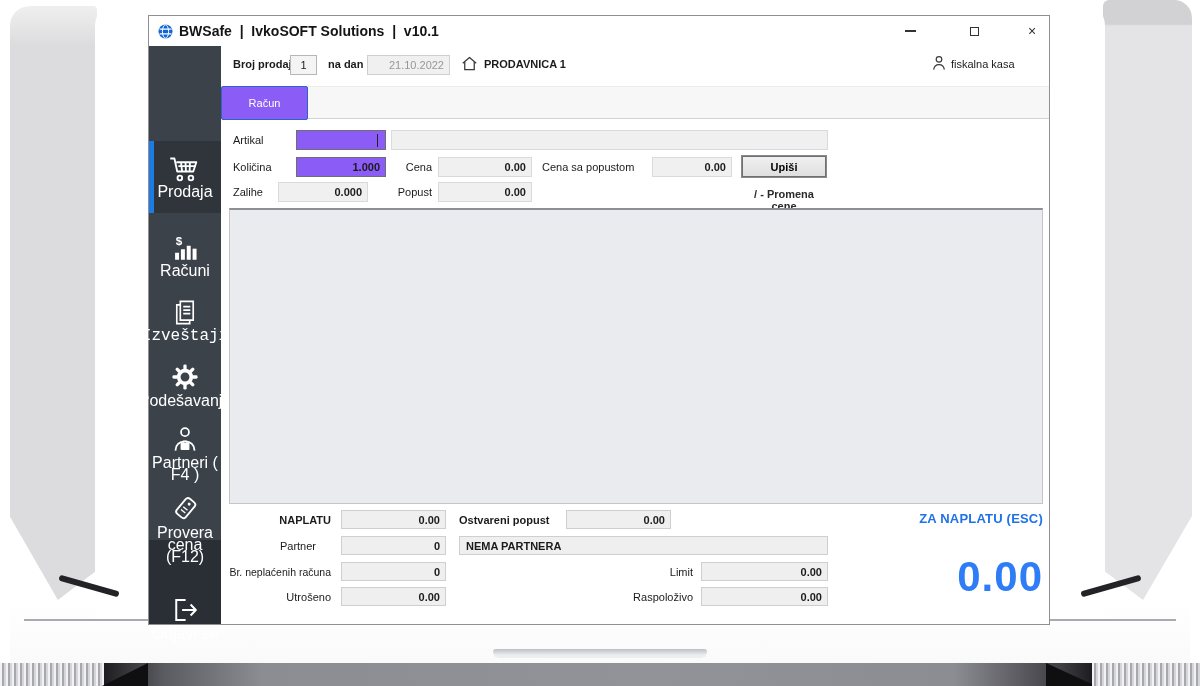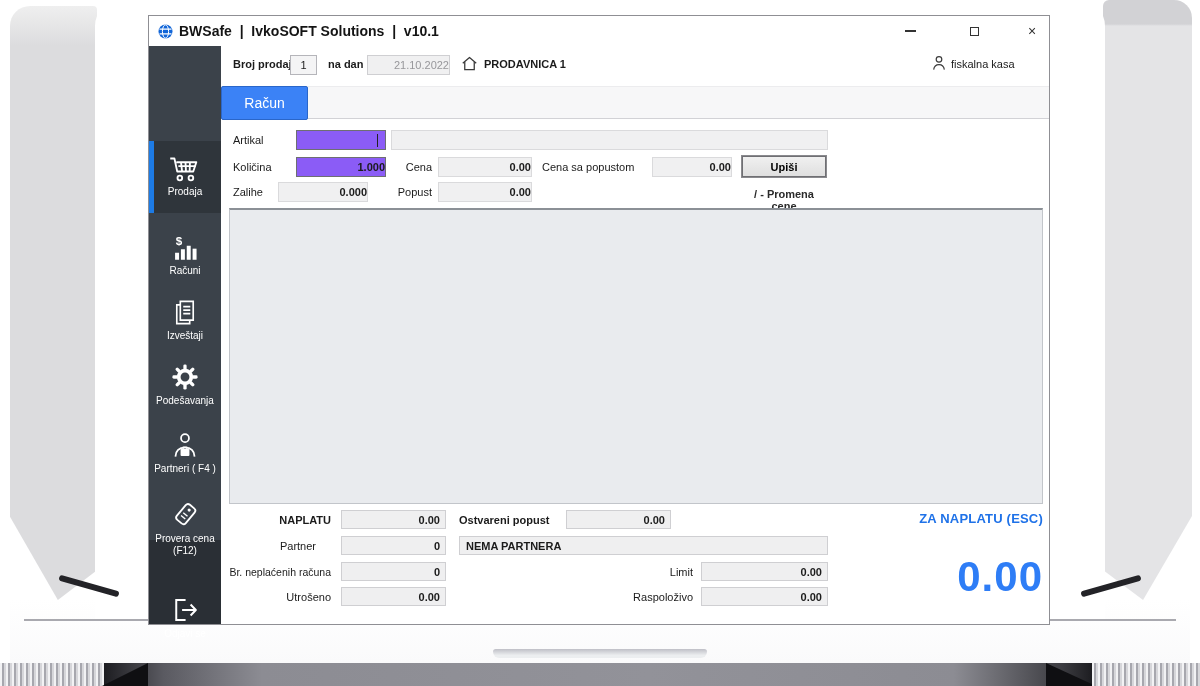--- a/index.html
+++ b/index.html
@@ -50,38 +50,38 @@
   .ctl-min-bar { width:11px; height:2px; background:#333; }
   .ctl-max-box { width:9px; height:9px; border:1px solid #333; }
   .ctl-close { font-size:14px; color:#333; line-height:1; }
 
   
   .sidebar { position:absolute; left:0; top:30px; width:72px; bottom:0; background:#3b424a; }
   .side-footer { position:absolute; left:0; right:0; top:494px; bottom:0; background:#2a2f35; }
   .side-item { position:absolute; left:0; width:72px; display:flex; flex-direction:column;
     align-items:center; justify-content:center; cursor:pointer; }
   .side-item.active { background:#2f353b; border-left:5px solid #1d7be5; padding-right:5px; }
-  .side-label { font-size:10px; color:#fff; margin-top:4px; text-align:center; line-height:12px; }
+  .side-label { font-size:16px; color:#fff; margin-top:4px; text-align:center; line-height:12px; }
 
   
   .lbl { position:absolute; font-size:11px; color:#1b1b1b; }
   .lbl.b { font-weight:700; }
   .lbl.sb { font-weight:600; }
   .box { position:absolute; height:20px; font-size:11px; display:flex; align-items:center; }
   .box.rw { background:#8b5cf6; border:1px solid #6e6e72;margin-left:18px; }
   .box.ro { background:#f0f0f1; border:1px solid #dadadc; }
   .box.frame2 { background:#f4f4f5; border:1px solid #b5b5ba; }
-  .box.num { justify-content:flex-end; font-weight:600; }
+  .box.num { justify-content:flex-end; padding-right:5px; font-weight:600; }
   .box.ctr { justify-content:center; }
 
   
   .tabstrip { position:absolute; left:72px; right:0; top:70px; height:33px;
     background:#f7f7f8; border-bottom:1px solid #d2d2d6; border-top:1px solid #ececee; }
   .tab-active { position:absolute; left:0; top:-1px; width:87px; height:34px;
-    background:#3b82f6; border:1px solid #2a66c9; color:#fff; font-size:14px;
+    background:#8b5cf6; border:1px solid #2a66c9; color:#fff; font-size:11px;
     display:flex; align-items:center; justify-content:center; border-radius:2px; cursor:pointer; }
 
   .caret { position:absolute; right:7px; top:3px; width:1px; height:13px; background:#222;
     animation:blink 1.1s steps(1) infinite; }
   @keyframes blink { 50% { opacity:0; } }
 
   .hint { position:absolute; font-size:11px; font-weight:600; color:#2a2a2a; text-align:center; }
 
   .grid-panel { position:absolute; left:80px; top:192px; width:814px; height:296px;
     background:#e9ebee; border:1px solid #c2c5ca; border-top:2px solid #8b9096; }
@@ -159,21 +159,21 @@
         <svg class="icon" width="28" height="27" viewBox="0 0 24 23">
           <text x="4" y="9" font-size="10" font-weight="bold" fill="#fff" font-family="inherit">$</text>
           <rect x="3.5" y="16" width="3.4" height="6" fill="#fff"></rect>
           <rect x="8.5" y="13" width="3.4" height="9" fill="#fff"></rect>
           <rect x="13.5" y="10" width="3.4" height="12" fill="#fff"></rect>
           <rect x="18.5" y="12.5" width="3.4" height="9.5" fill="#fff"></rect>
         </svg>
         <div class="side-label">Računi</div>
       </div>
 
-      <div class="side-item" style="top:245px;height:58px;">
+      <div class="side-item" style="top:245px;height:58px;font-family:Liberation Mono, monospace;">
         <svg class="icon" width="26" height="27" viewBox="0 0 22 23" fill="none" stroke="#fff" stroke-width="1.4">
           <path d="M7 2h11v16H7z"></path>
           <path d="M7 5H4v16h11v-3"></path>
           <path d="M9.5 6.5h6M9.5 9.5h6M9.5 12.5h6"></path>
         </svg>
         <div class="side-label">Izveštaji</div>
       </div>
 
       <div class="side-item" style="top:310px;height:58px;">
         <svg class="icon" width="28" height="28" viewBox="0 0 24 24">

